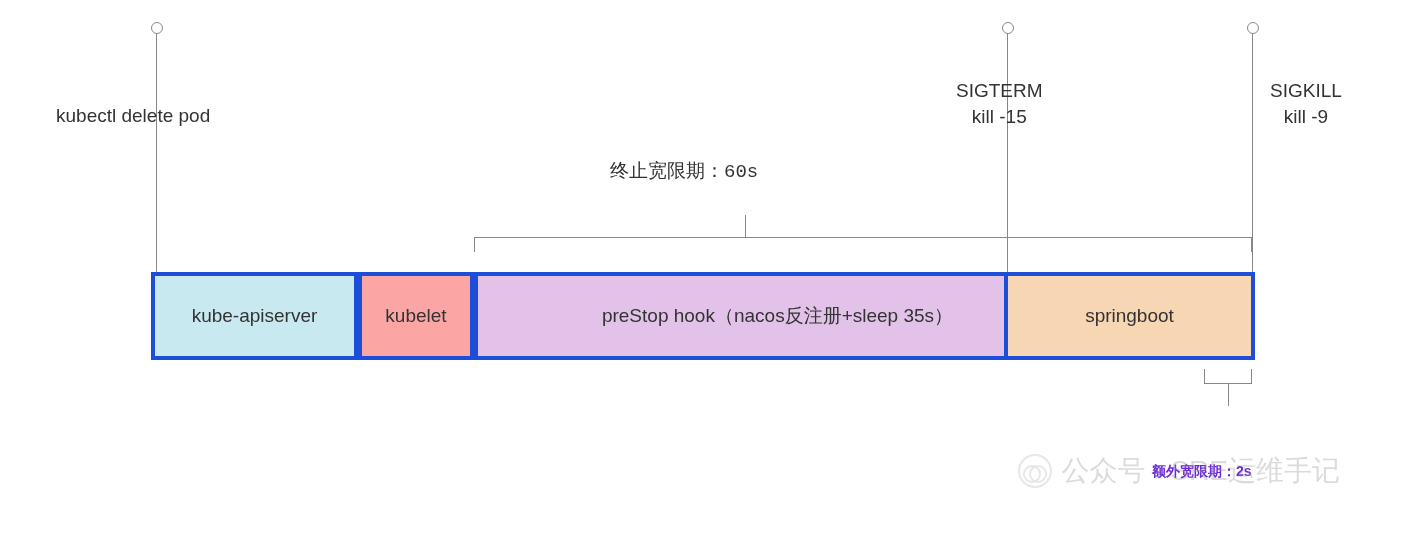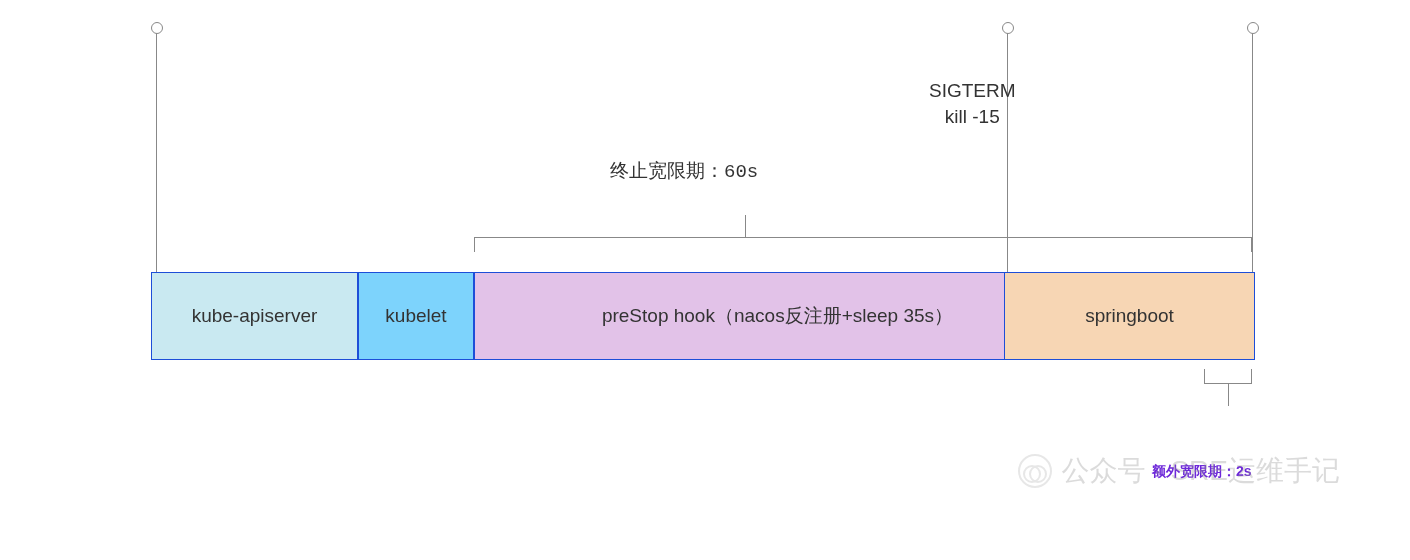--- a/index.html
+++ b/index.html
@@ -12,29 +12,29 @@
       overflow: hidden;
     }
     .diagram {
       position: absolute;
       inset: 0;
     }
     .bar {
       position: absolute;
       top: 272px;
       height: 88px;
-      border: 1px solid #1d4ed8;
+      border: 4px solid #1d4ed8;
       display: flex;
       align-items: center;
       justify-content: center;
       font-size: 19px;
       color: #333;
     }
     .bar.apiserver { background: #c9e9f1; }
-    .bar.kubelet   { background: #7dd3fc; }
+    .bar.kubelet   { background: #fca5a5; }
     .bar.prestop   { background: #e2c2e8; }
     .bar.springboot{ background: #f7d6b4; }
 
     .pin {
       position: absolute;
       width: 1px;
       background: #888;
     }
     .pin::before {
       content: '';
@@ -141,28 +141,35 @@
     <span>kubelet</span>
   </div>
   <div class="bar prestop" style="left:474px;width:607px">
     <span>preStop hook（nacos反注册+sleep 35s）</span>
   </div>
   <div class="bar springboot" style="left:1004px;width:251px">
     <span>springboot</span>
   </div>
 
   <div class="pin" style="left:156px;top:28px;height:244px"></div>
+  <div class="pin-label" style="left:56px;top:103px">
+    <span>kubectl delete pod</span>
+  </div>
 
   <div class="pin" style="left:1007px;top:28px;height:244px"></div>
-  <div class="pin-label" style="left:929px;top:78px;text-align:center">
+  <div class="pin-label" style="left:956px;top:78px;text-align:center">
     <span>SIGTERM</span><br>
     <span>kill -15</span>
   </div>
 
   <div class="pin" style="left:1252px;top:28px;height:244px"></div>
+  <div class="pin-label" style="left:1270px;top:78px">
+    <span>SIGKILL</span><br>
+    <span>kill -9</span>
+  </div>
 
   <div class="brace-label" style="left:610px;top:160px;text-align:center">
     <span>终止宽限期：60s</span><br>
   </div>
   <div class="brace-center" style="left:745px;top:215px;height:22px"></div>
   <div class="brace-span" style="left:474px;width:778px;top:237px"></div>
 
   <div class="brace-span down" style="left:1204px;width:48px;top:362px;height:22px"></div>
   <div class="brace-center" style="left:1228px;top:384px;height:22px"></div>
   <div class="extra-label" style="left:1116px;top:463px">

